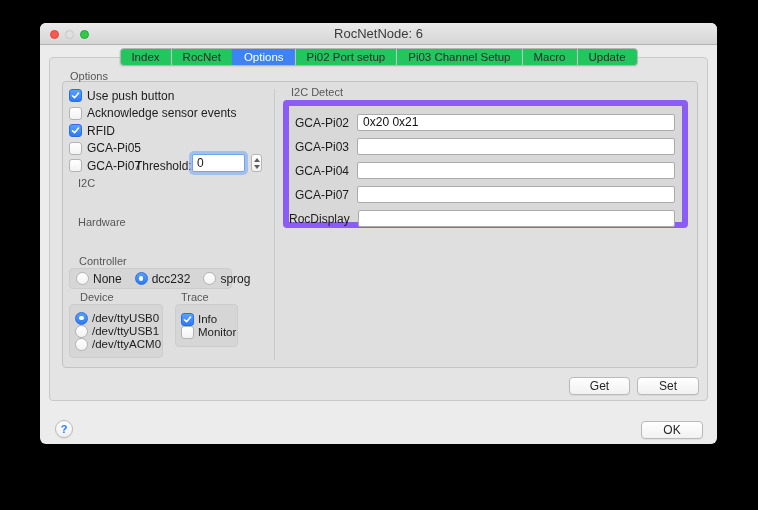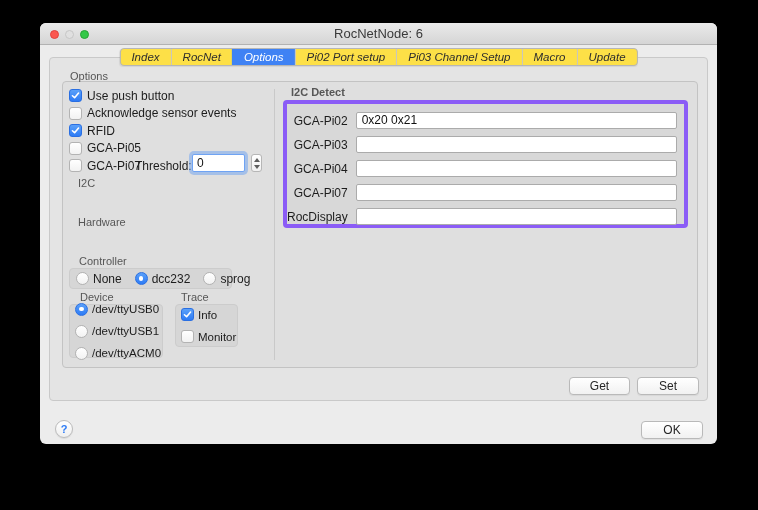--- a/index.html
+++ b/index.html
@@ -13,23 +13,23 @@
               background:linear-gradient(#eaeaea,#d5d5d5);
               border-bottom:1px solid #b2b2b2; border-radius:6px 6px 0 0; }
   .lights { position:absolute; left:10px; top:0; height:22px; display:flex; align-items:center; gap:6px; }
   .light { width:9px; height:9px; border-radius:50%; display:inline-block; }
   .light.red   { background:#fb5850; border:1px solid #e1443e; }
   .light.gray  { background:#e0e0e0; border:1px solid #c6c6c6; }
   .light.green { background:#34c848; border:1px solid #27a433; }
   .title { text-align:center; line-height:21px; font-size:13px; color:#3a3a3a; }
   
   .tabs { position:absolute; top:25px; left:50%; transform:translateX(-50%);
-          display:flex; height:18px; background:#fde047; border:1px solid #b6b6b6;
+          display:flex; height:18px; background:#22c55e; border:1px solid #b6b6b6;
           border-radius:4px; overflow:hidden; z-index:6; white-space:nowrap;
-          box-shadow:0 1px 1px rgba(0,0,0,.07);font-style:italic; }
+          box-shadow:0 1px 1px rgba(0,0,0,.07); }
   .tab { padding:0 11px; font-size:11.5px; line-height:17px; color:#2d2d2d; border-left:1px solid #c6c6c6; cursor:default; }
   .tab:first-child { border-left:none; }
   .tab.sel { background:#3f82f4; color:#fff; border-left-color:#3f82f4; }
   
   .panel { position:absolute; left:9px; top:34px; width:659px; height:344px;
            background:#e4e4e4; border:1px solid #c9c9c9; border-radius:4px; }
   .grouplabel { position:absolute; font-size:11px; color:#565656; z-index:3; }
   .groupbox { position:absolute; left:22px; top:58px; width:636px; height:287px;
               background:#dfdfdf; border:1px solid #c3c3c3; border-radius:4px; z-index:2; }
   .divider { position:absolute; left:234px; top:66px; width:1px; height:271px; background:#c9c9c9; z-index:3; }
@@ -49,26 +49,26 @@
               border:1px solid #6fa3f3; border-radius:2px; box-shadow:0 0 0 3px rgba(96,156,245,.45);
               font-size:12px; line-height:16px; padding:0 4px; color:#111; z-index:4; }
   .stepper { position:absolute; left:211px; top:131px; width:11px; height:18px;
              background:linear-gradient(#fff,#f1f1f1); border:1px solid #b6b6b6; border-radius:3px;
              display:flex; flex-direction:column; align-items:center; justify-content:center; gap:3px; z-index:4; }
   .tri-up { width:0; height:0; border-left:3px solid transparent; border-right:3px solid transparent; border-bottom:4px solid #5e5e5e; }
   .tri-dn { width:0; height:0; border-left:3px solid transparent; border-right:3px solid transparent; border-top:4px solid #5e5e5e; }
   
   .graybox { position:absolute; background:#d6d6d6; border:1px solid #cccccc; border-radius:4px;
              display:flex; align-items:center; padding:0 6px; gap:13px; font-size:12px; color:#1c1c1c; z-index:4; }
-  .graybox.vert { flex-direction:column; align-items:flex-start; justify-content:center; gap:9px; padding:3px 5px; }
+  .graybox.vert { flex-direction:column; align-items:flex-start; justify-content:center; gap:0; padding:3px 5px; }
   .opt { display:flex; align-items:center; gap:4px; }
   .graybox.vert .opt { font-size:11.5px; }
   
   .detectbox { position:absolute; left:243px; top:77px; width:405px; height:128px;
-               background:#d8d8d8; border:4px solid #8b5cf6; border-radius:4px;
+               background:#d8d8d8; border:6px solid #8b5cf6; border-radius:4px;
                padding:8px 7px 8px 0; display:flex; flex-direction:column; gap:7px; z-index:4; }
   .drow { display:flex; align-items:center; height:17px; }
   .drow .dlabel { width:62px; text-align:right; margin-right:8px; font-size:12px; color:#1c1c1c; }
   .drow .dfield { width:328px; height:17px; background:#fff; border:1px solid #ababab; border-radius:2px;
                   font-size:12px; line-height:15px; padding:0 5px; color:#111; }
   
   .btn { position:absolute; background:linear-gradient(#ffffff,#f1f1f1); border:1px solid #b9b9b9;
          border-radius:4px; font-size:12px; color:#262626; text-align:center; line-height:16px;
          box-shadow:0 1px 1px rgba(0,0,0,.06); z-index:6; cursor:default; }
   .helpbtn { position:absolute; left:15px; top:397px; width:18px; height:18px; border-radius:50%;
@@ -188,21 +188,21 @@
           </svg>
         </span>
         <span>Info</span>
       </span>
       <span class="opt">
         <span class="cb"></span>
         <span>Monitor</span>
       </span>
     </div>
 
-  <div class="grouplabel" style="left:251px; top:63px;font-weight:bold;">I2C Detect</div>
+  <div class="grouplabel" style="left:251px; top:63px;">I2C Detect</div>
   <div class="detectbox" id="detect-rows">
       <div class="drow">
      <span class="dlabel">GCA-Pi02</span>
      <span class="dfield">0x20 0x21</span>
    </div>
       <div class="drow">
      <span class="dlabel">GCA-Pi03</span>
      <span class="dfield"></span>
    </div>
       <div class="drow">

